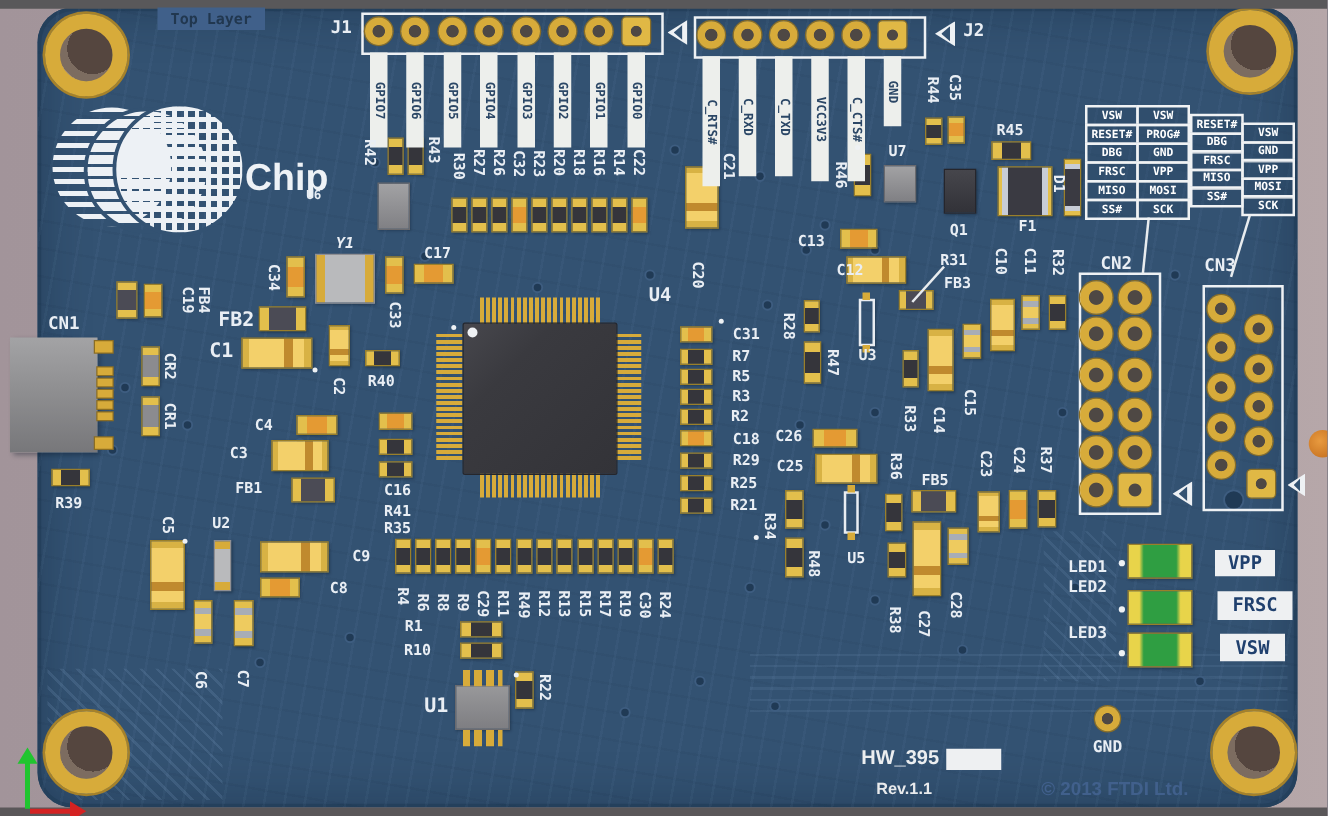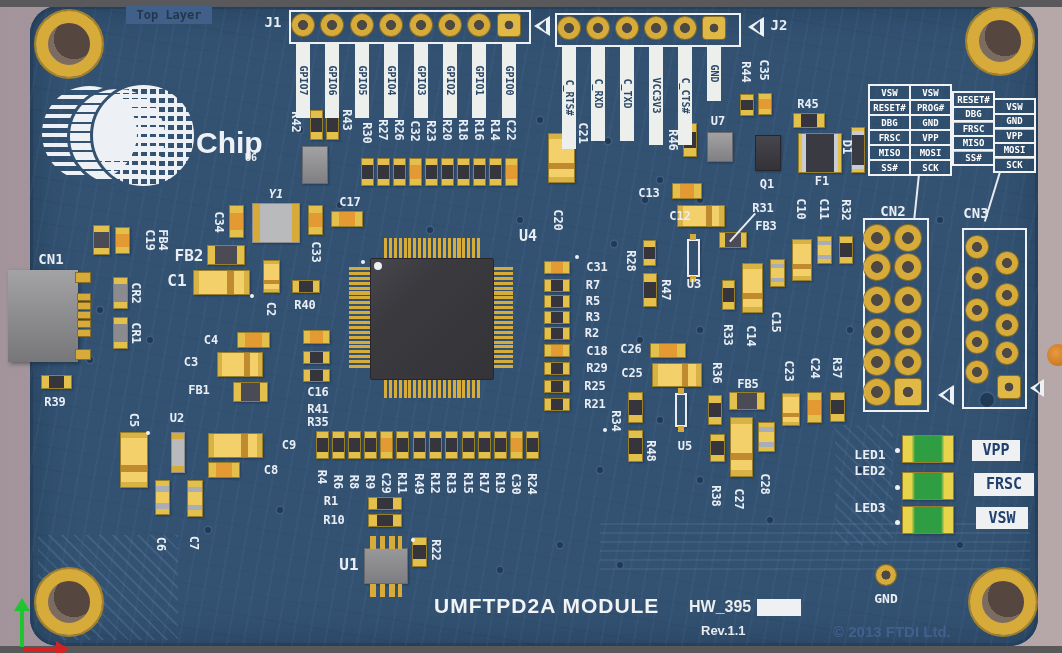--- a/index.html
+++ b/index.html
@@ -127,21 +127,20 @@
 
   <div class="abs" id="cn1-body"></div>
 
   <div class="abs u4pin" id="u4-pt"></div>
   <div class="abs u4pin" id="u4-pb"></div>
   <div class="abs u4pin" id="u4-pl"></div>
   <div class="abs u4pin" id="u4-pr"></div>
   <div class="abs" id="u4-body"></div>
   <div class="abs" id="u4-dot"></div>
 
-  <div class="abs" id="module-name">UMFTPD2A MODULE</div>
   <div class="abs" id="hw-code">HW_395</div>
   <div class="abs" id="hw-box"></div>
   <div class="abs" id="revision">Rev.1.1</div>
   <div class="abs" id="copyright">© 2013 FTDI Ltd.</div>
 
   <div class="abs" id="axis-y"></div>
   <div class="abs" id="axis-y-head"></div>
   <div class="abs" id="axis-x"></div>
   <div class="abs" id="axis-x-head"></div>
   <div class="abs" id="orange-dot"></div>

